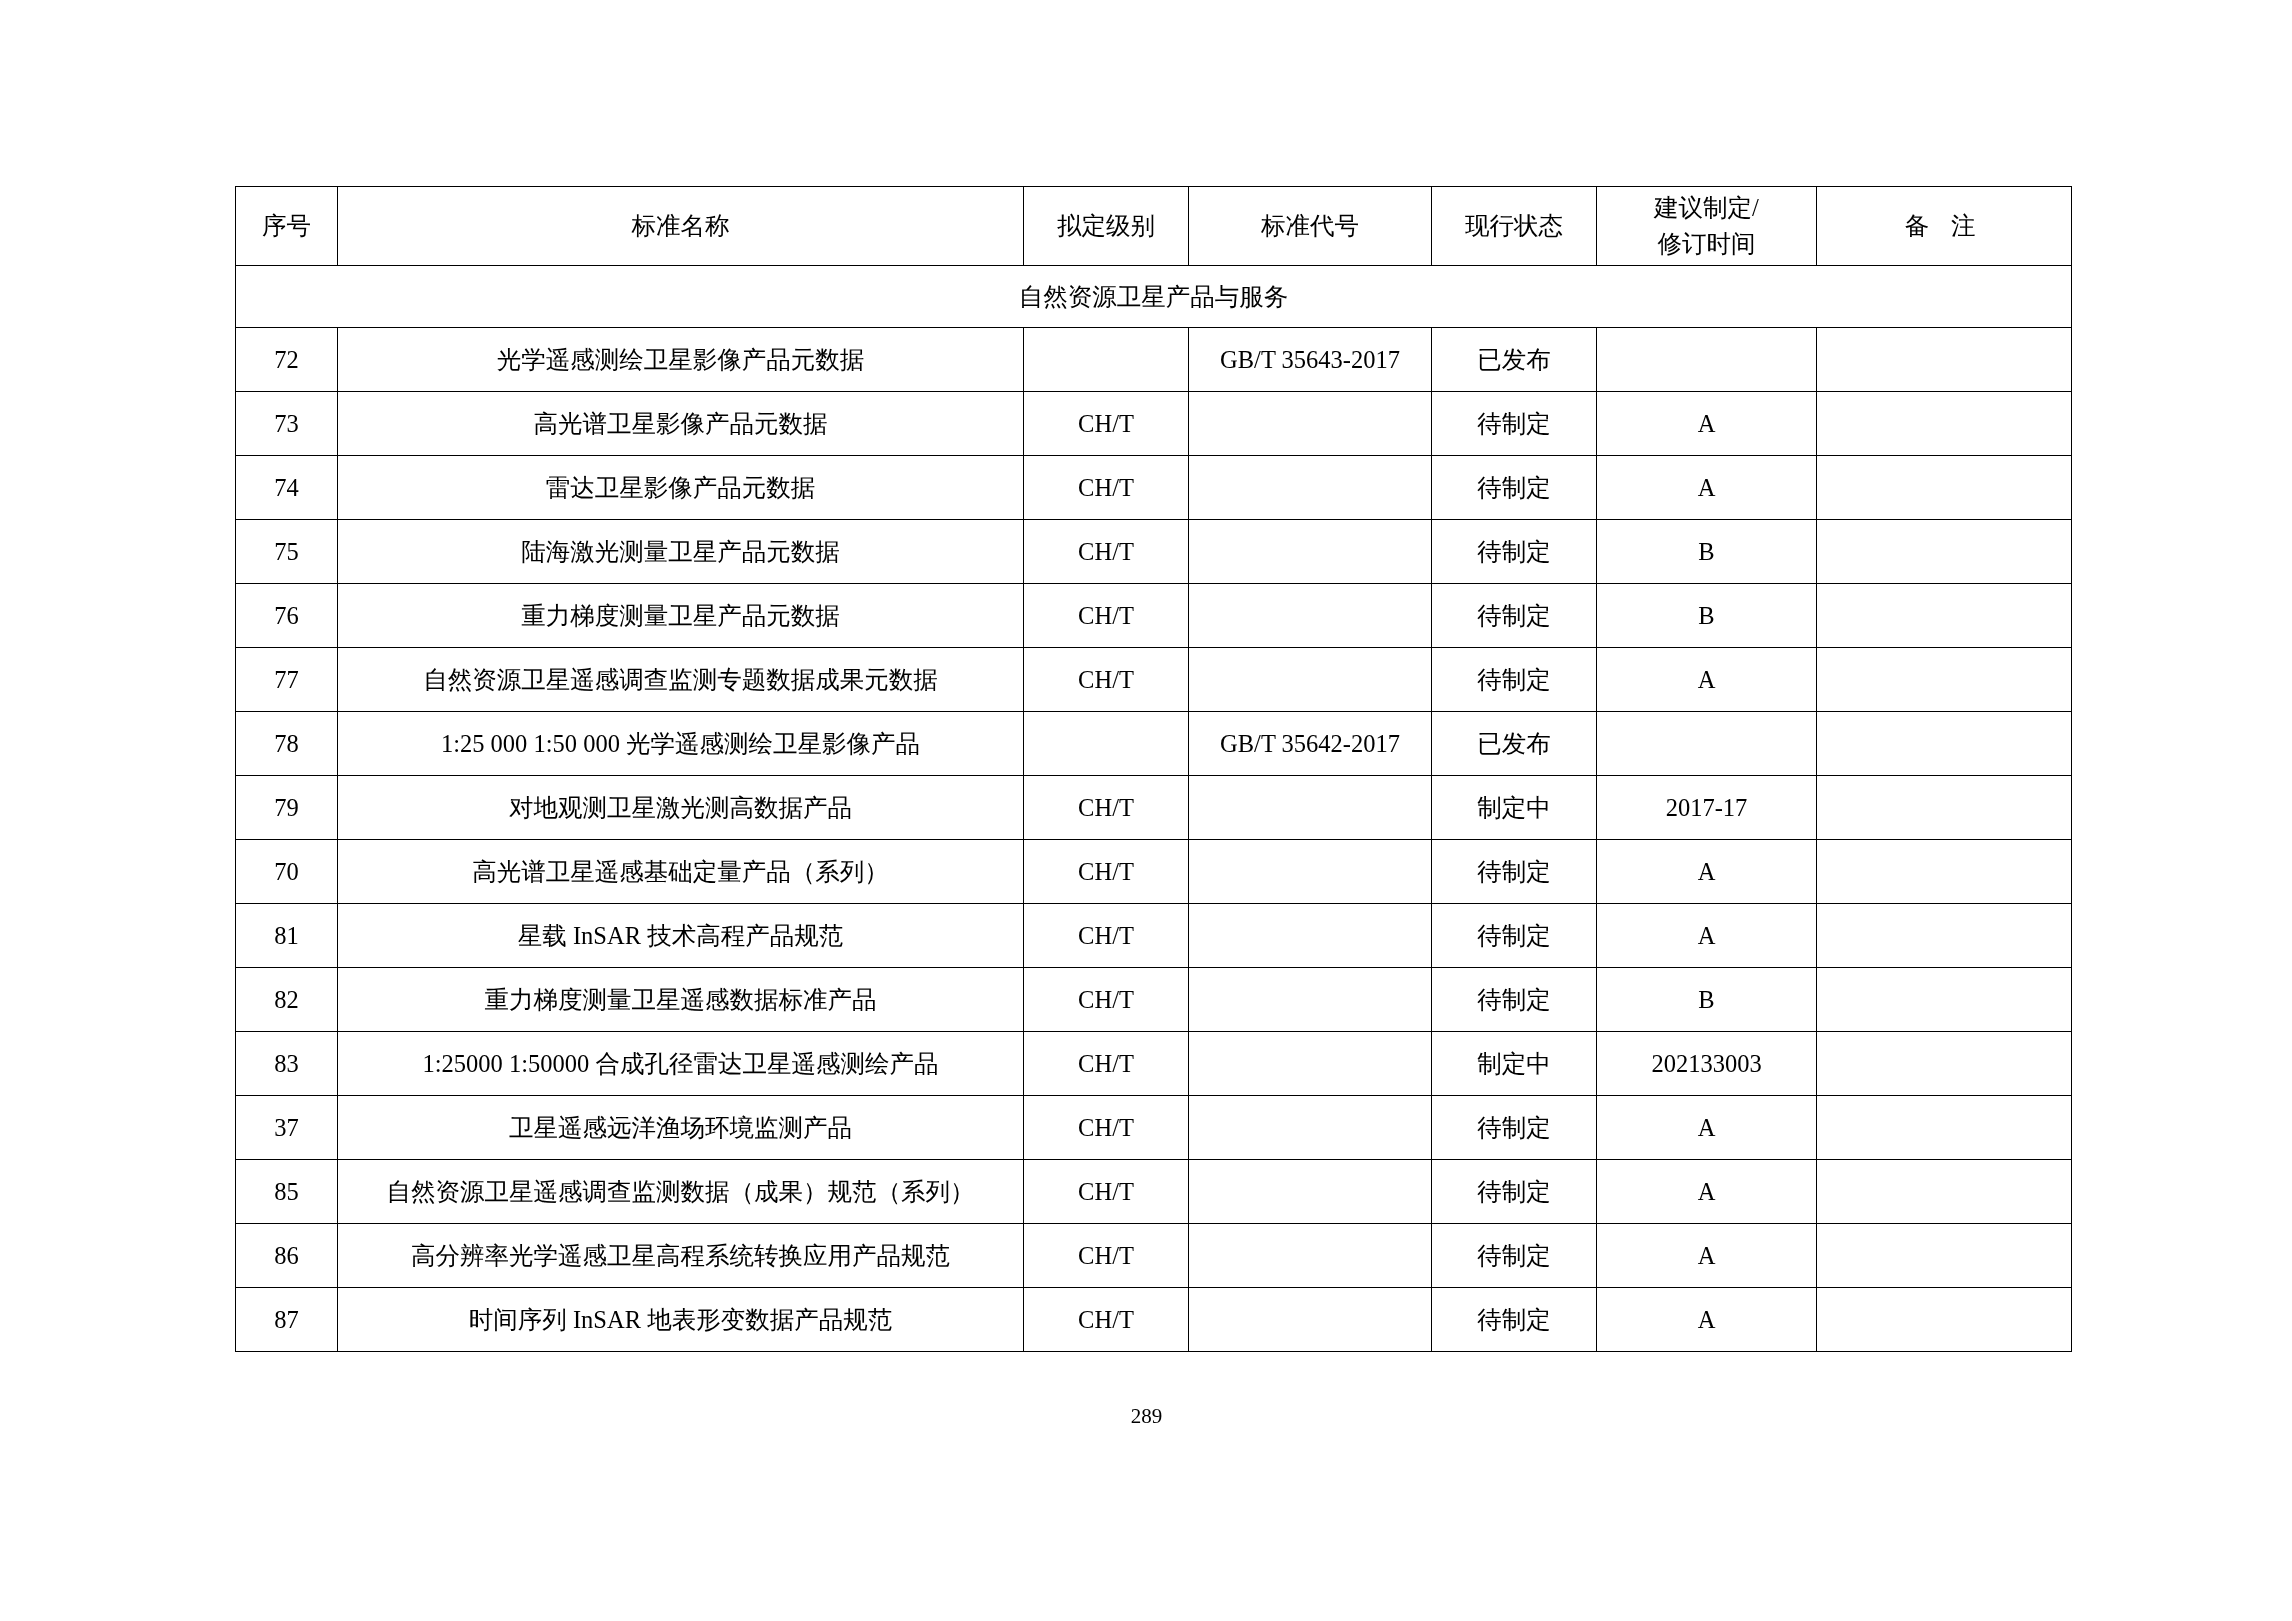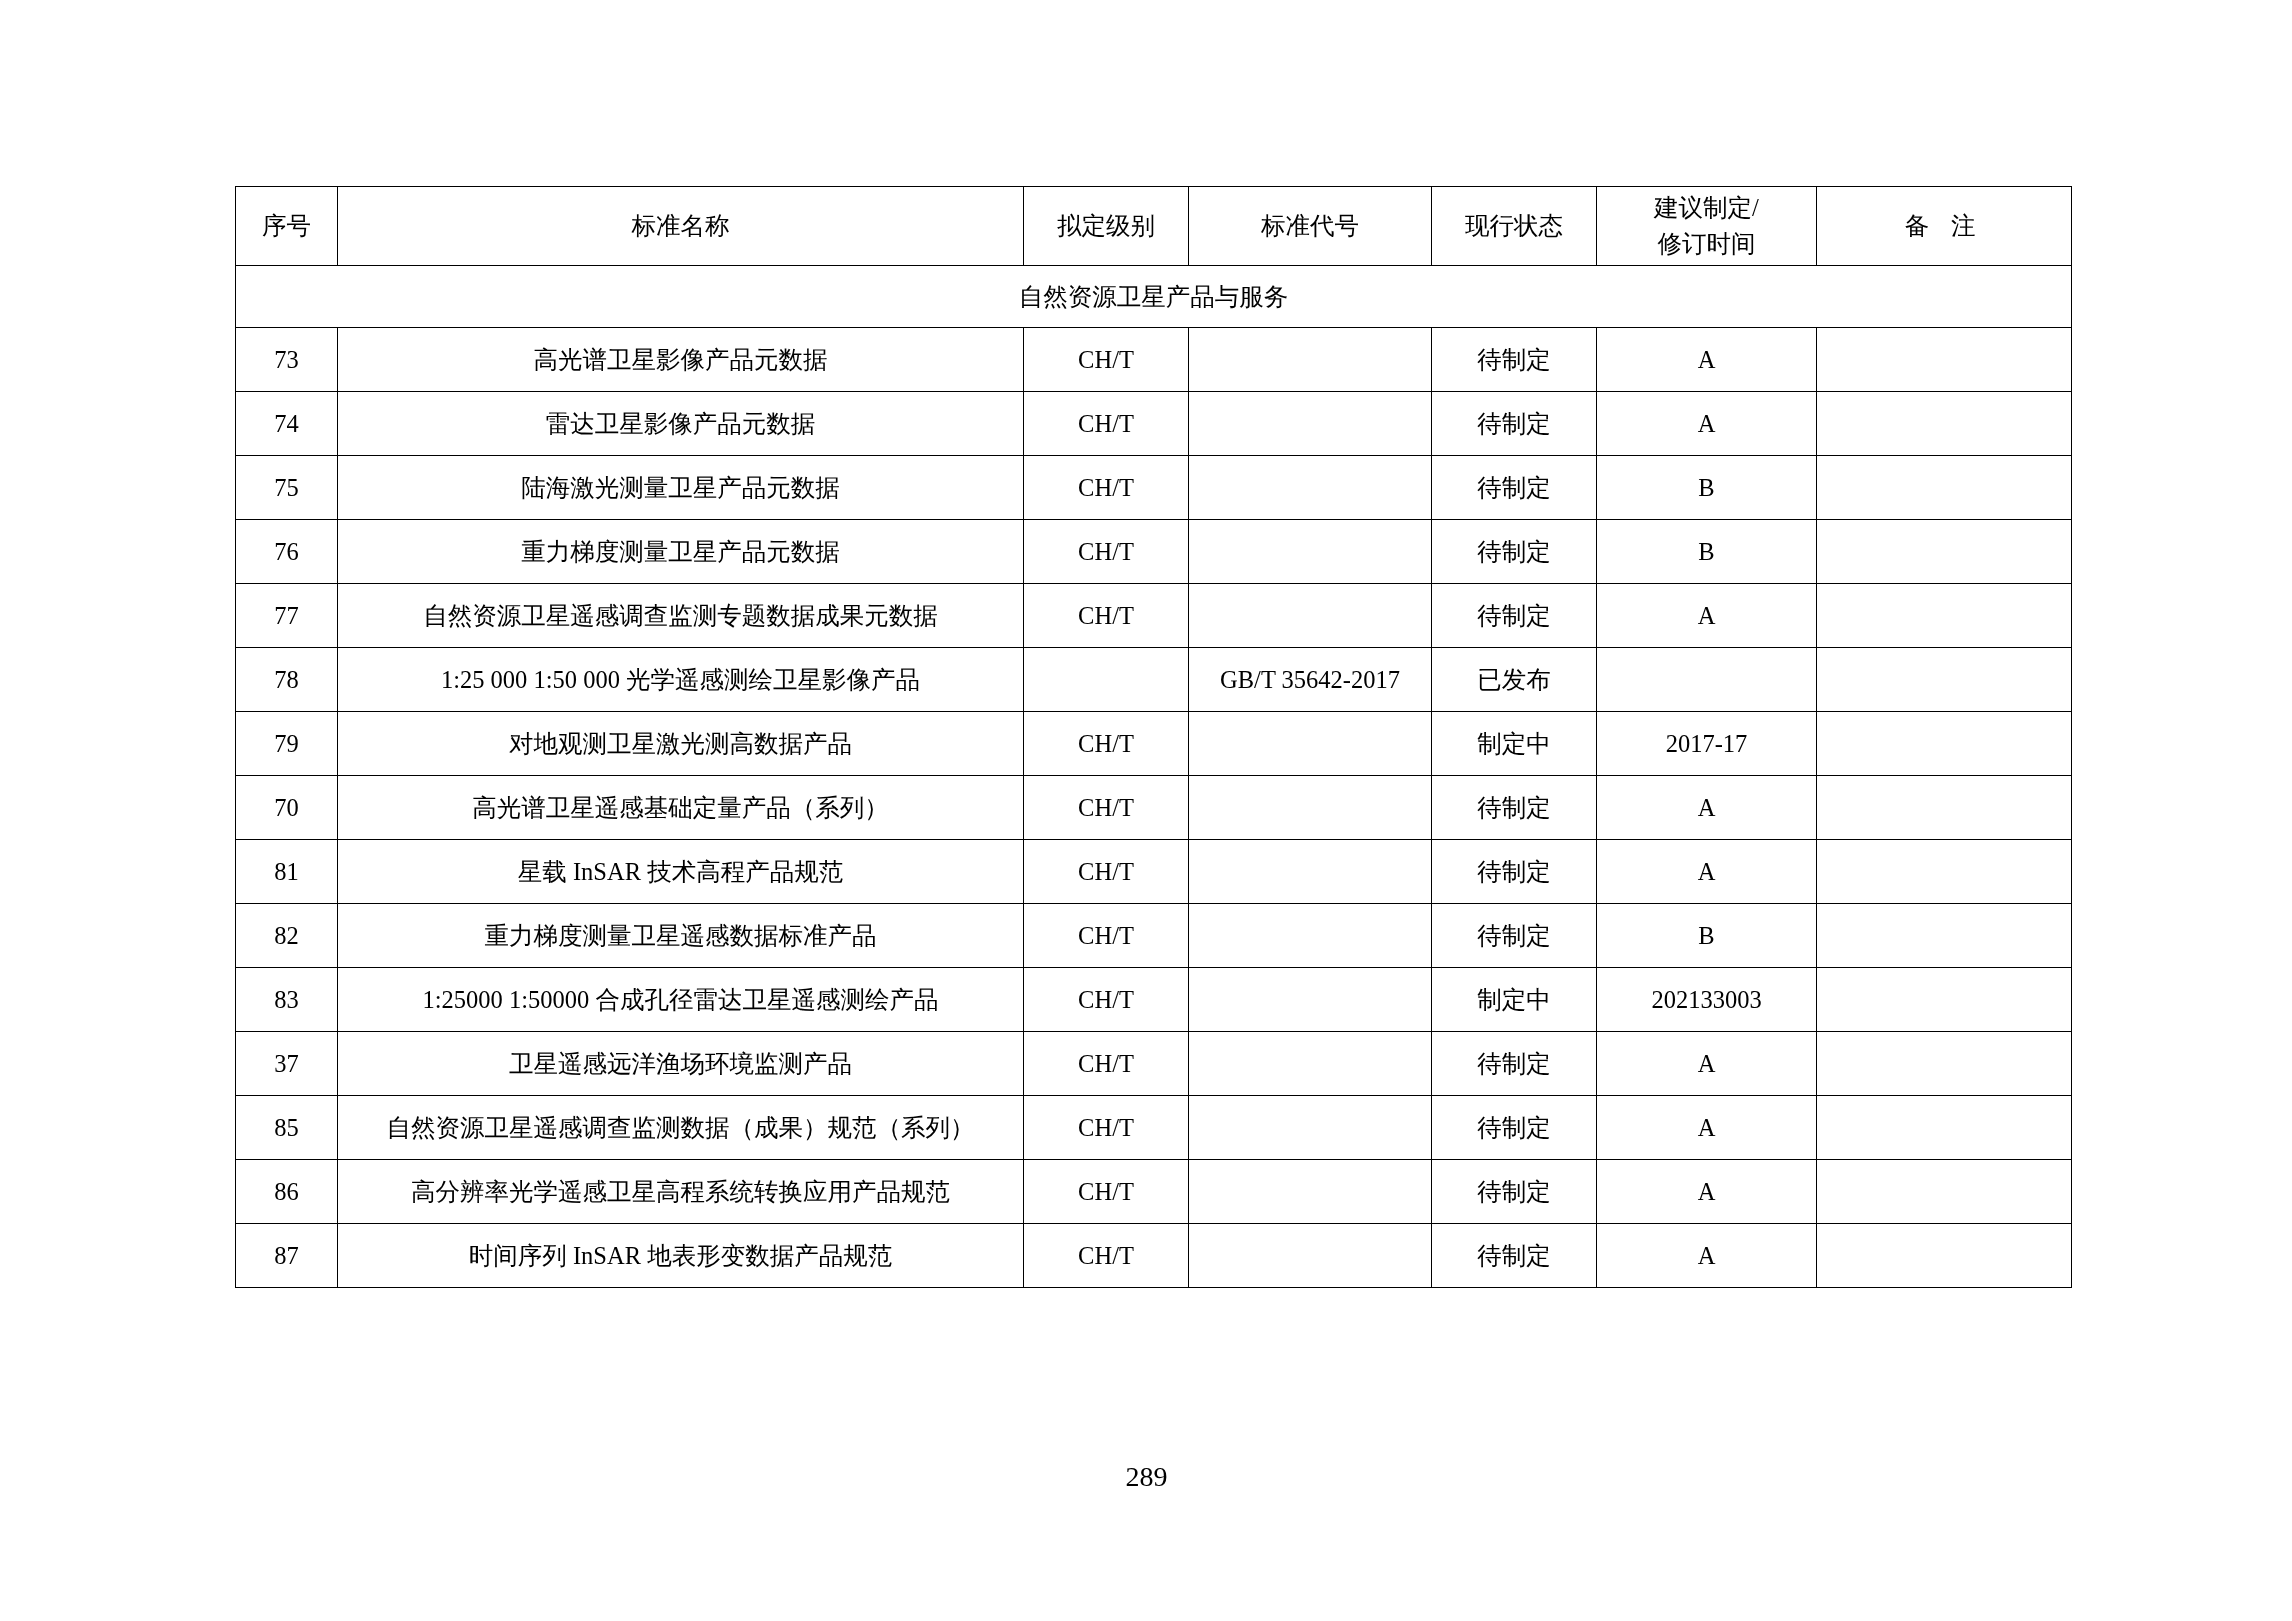--- a/index.html
+++ b/index.html
@@ -73,24 +73,24 @@
     font-size: 24.5px;
   }
   .note-hdr {
     letter-spacing: 7.8px;
     padding-left: 7.8px;
     margin-top: 33px;
   }
   .page-number {
     position: absolute;
     left: 0;
-    top: 1461px;
+    top: 1404px;
     width: 2293px;
     text-align: center;
-    font-size: 28px;
+    font-size: 21px;
     font-family: "Liberation Serif", "DejaVu Serif", serif;
   }
 </style>
 </head>
 <body>
 
 <div class="page">
 
   <div class="table-wrap">
     <table class="std-table">
@@ -117,20 +117,29 @@
           <td class="note-hdr">备 注</td>
         </tr>
       </thead>
       <tbody>
         <tr class="section-row">
           <td colspan="7">自然资源卫星产品与服务</td>
         </tr>
       </tbody>
       <tbody class="body-rows">
         <tr>
+          <td>72</td>
+          <td class="name-cell">光学遥感测绘卫星影像产品元数据</td>
+          <td></td>
+          <td>GB/T 35643-2017</td>
+          <td>已发布</td>
+          <td></td>
+          <td></td>
+        </tr>
+        <tr>
           <td>73</td>
           <td class="name-cell">高光谱卫星影像产品元数据</td>
           <td>CH/T</td>
           <td></td>
           <td>待制定</td>
           <td>A</td>
           <td></td>
         </tr>
         <tr>
           <td>74</td>

